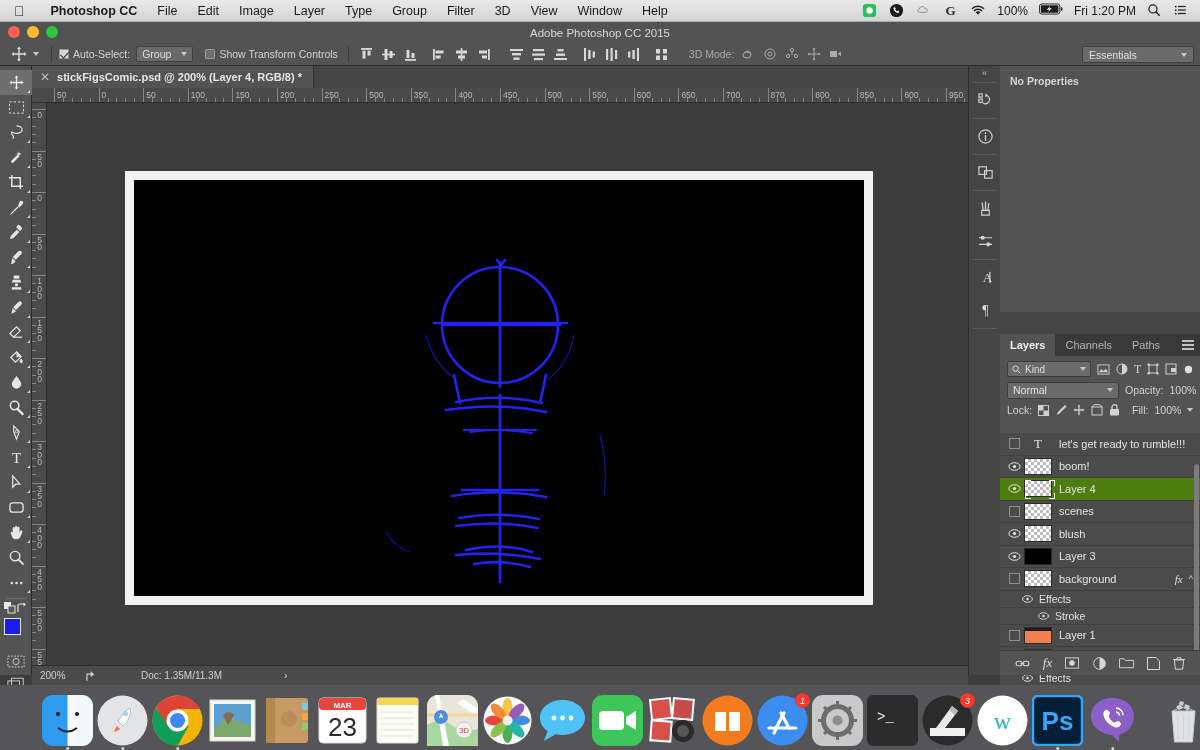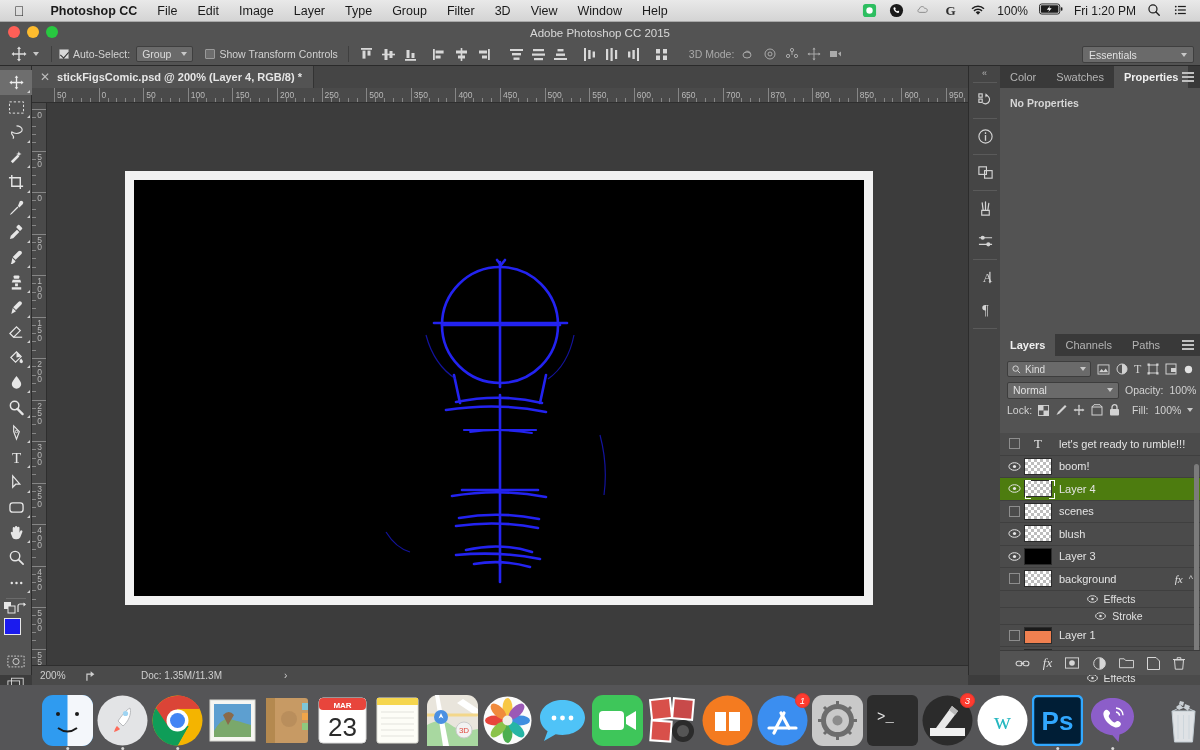--- a/index.html
+++ b/index.html
@@ -118,21 +118,21 @@
       linear-gradient(45deg,#bdbdbd 25%,transparent 25%,transparent 75%,#bdbdbd 75%),
       linear-gradient(45deg,#bdbdbd 25%,transparent 25%,transparent 75%,#bdbdbd 75%);
     background-position:0 0,3px 3px; background-color:#fff; }
   .thumb.black { background:#000; }
   .thumb.white { background:#fff; }
   .lname { color:#e4e4e4; font-size:11px; flex:1; white-space:nowrap; overflow:hidden; }
   .fx { color:#e0e0e0; font-size:11px; font-style:italic; font-family:"Liberation Serif",serif;
     margin-right:6px; }
   .chev { color:#d0d0d0; font-size:9px; margin-right:7px; }
   .sub { height:17px; display:flex; align-items:center; border-bottom:1px solid #3f3f3f;
-    color:#e0e0e0; font-size:10.5px;justify-content:center; }
+    color:#e0e0e0; font-size:10.5px; }
   .tglyph { width:28px; text-align:center; color:#e8e8e8; font-family:"Liberation Serif",serif; font-size:13px; margin-right:7px;}
   .selframe { position:absolute; left:25px; top:2px; width:30px; height:19px; pointer-events:none; }
   .selframe i { position:absolute; width:6px; height:6px; border:1.5px solid #fff; }
   .panelfoot { position:absolute; left:0; bottom:0; width:200px; height:25px; background:#535353;
     display:flex; align-items:center; justify-content:space-around; padding:0 8px; border-top:1px solid #3b3b3b;}
   .scroll { position:absolute; right:1px; top:130px; width:5px; height:200px; background:#7b7b7b; border-radius:3px; }
 
   
   .dock { position:absolute; left:0; top:685px; width:1200px; height:65px; background:#555557; }
   .dockinner { display:flex; align-items:flex-end; height:100%; padding:0 6px 4px 42px; gap:4px; }
@@ -893,30 +893,20 @@
   <div class="railicon">
     <svg width="17" height="17" viewBox="0 0 18 18">
         <text x="9" y="14" font-size="15" font-family="Liberation Serif,serif" fill="#d4d4d4" text-anchor="middle">¶</text>
       </svg>
     </div>
   <div class="raildiv"></div>
 </div>
 
 <div class="panels">
 
-  <div class="tabrow">
-    <div class="ptab">Color</div>
-    <div class="ptab">Swatches</div>
-    <div class="ptab active">Properties</div>
-    <div class="pmenu">
-        <i></i>
-        <i></i>
-        <i></i>
-      </div>
-  </div>
   <div class="panelbody" style="height:246px">
     <div class="noprops">No Properties</div>
   </div>
 
   <div style="position:absolute; left:0; top:268px; width:200px; height:341px; background:#535353;">
     <div class="tabrow">
       <div class="ptab active">Layers</div>
       <div class="ptab">Channels</div>
       <div class="ptab">Paths</div>
       <div class="pmenu">

